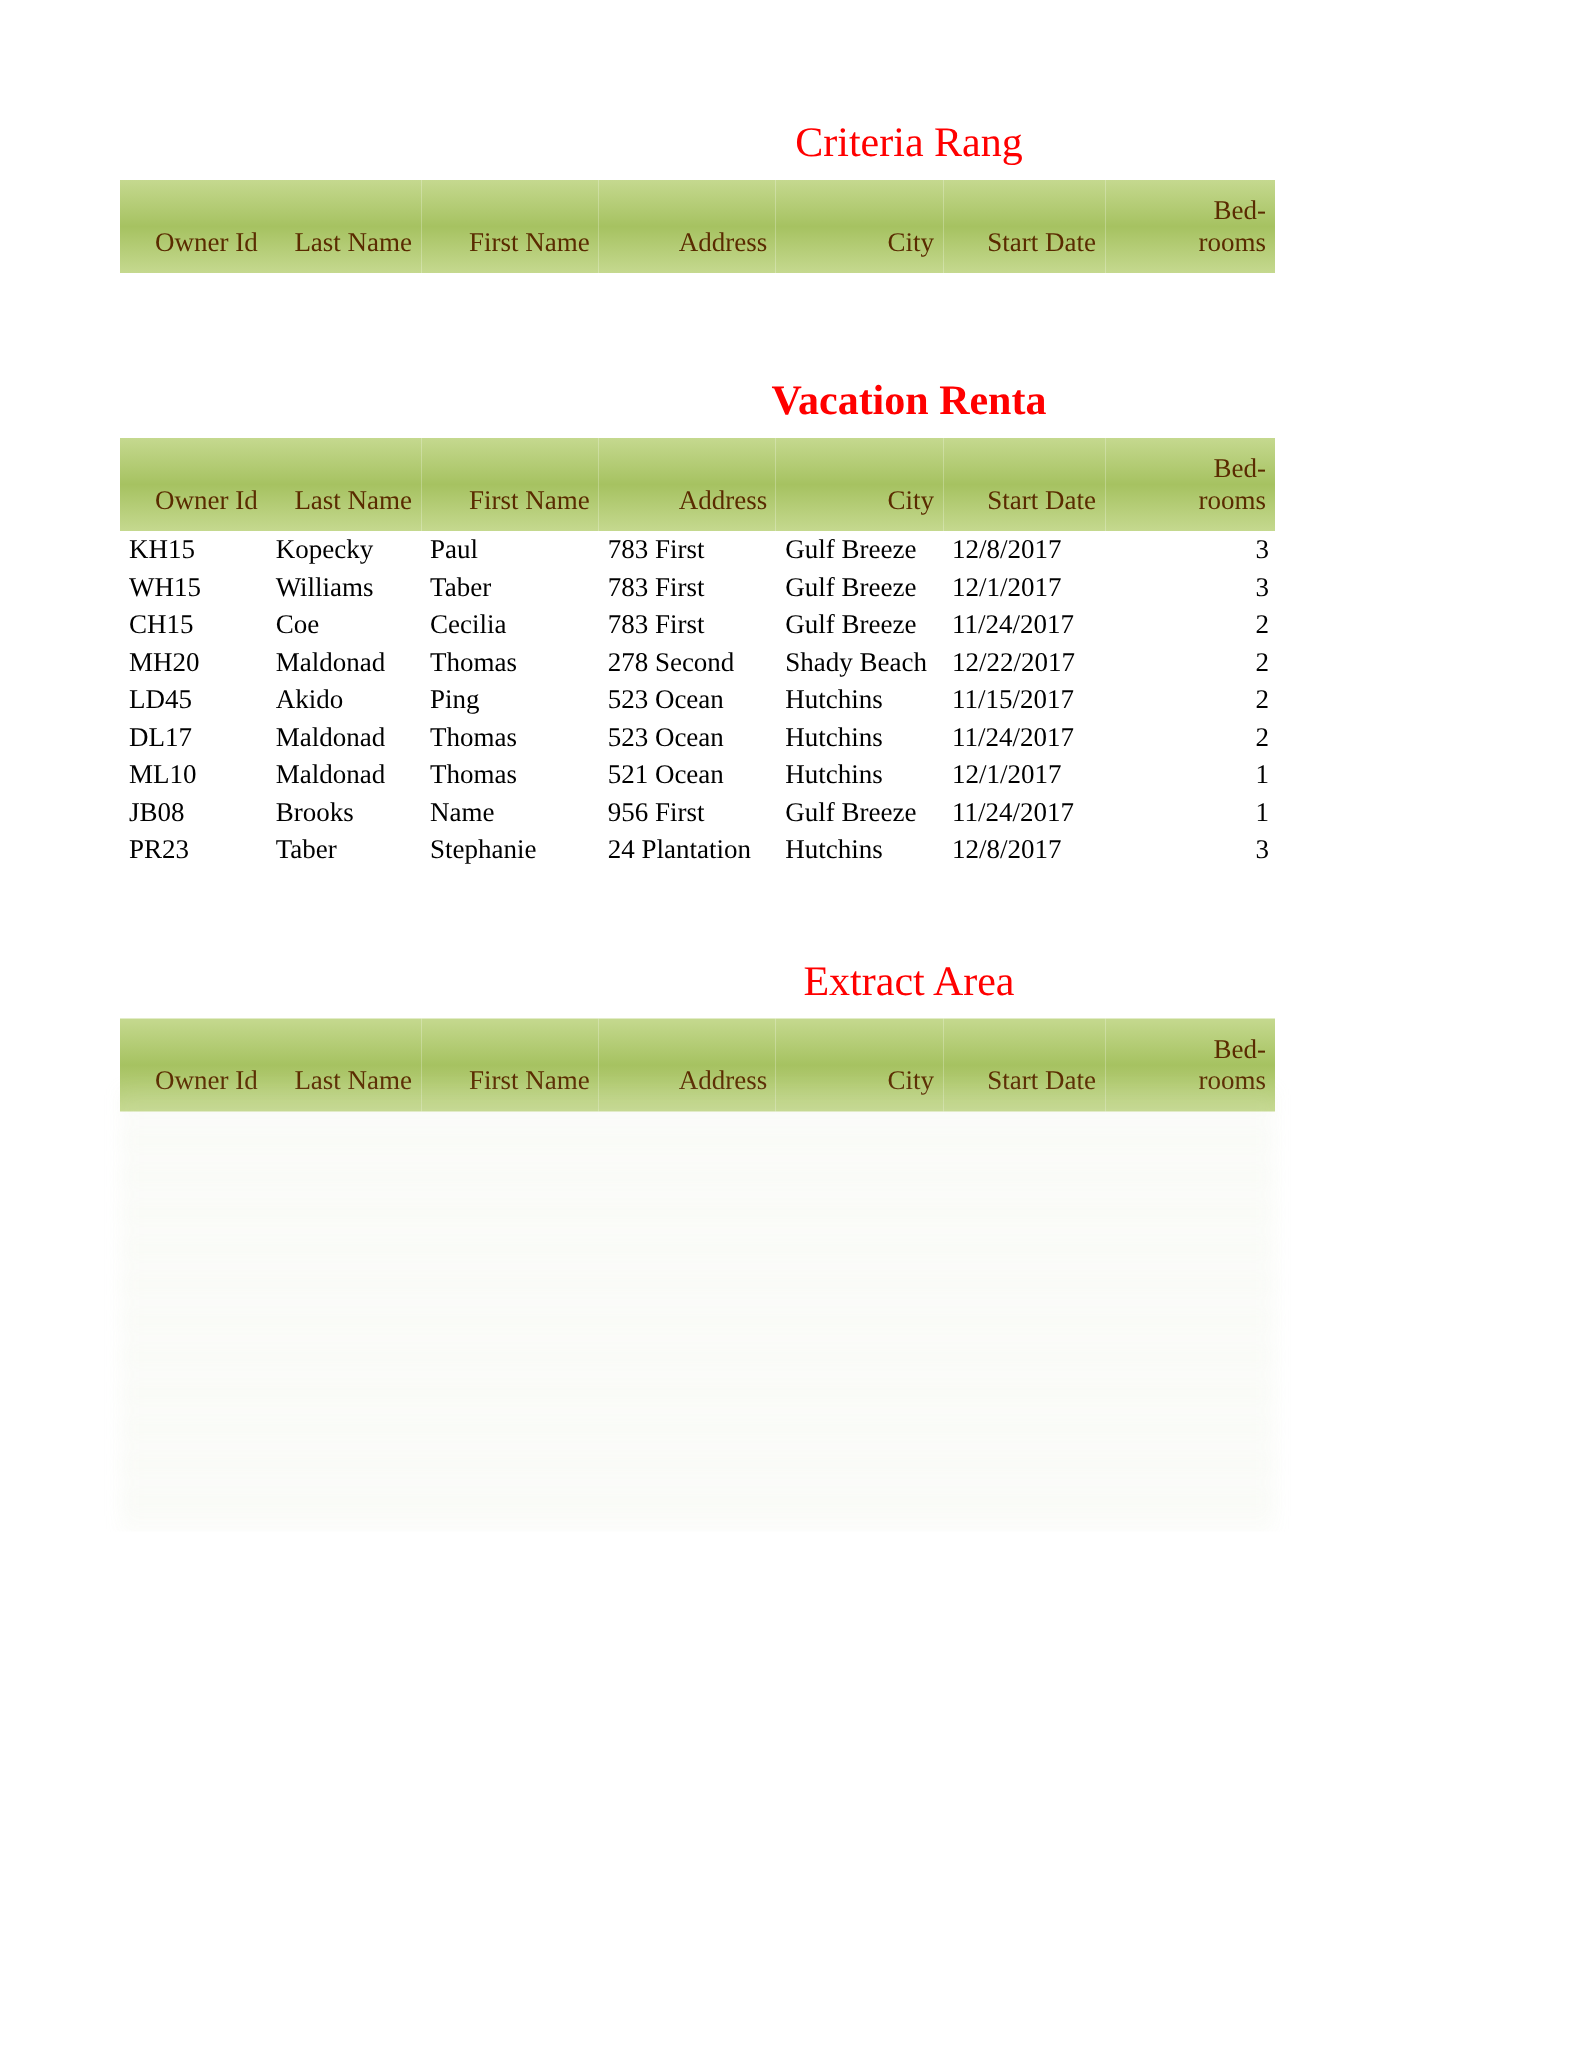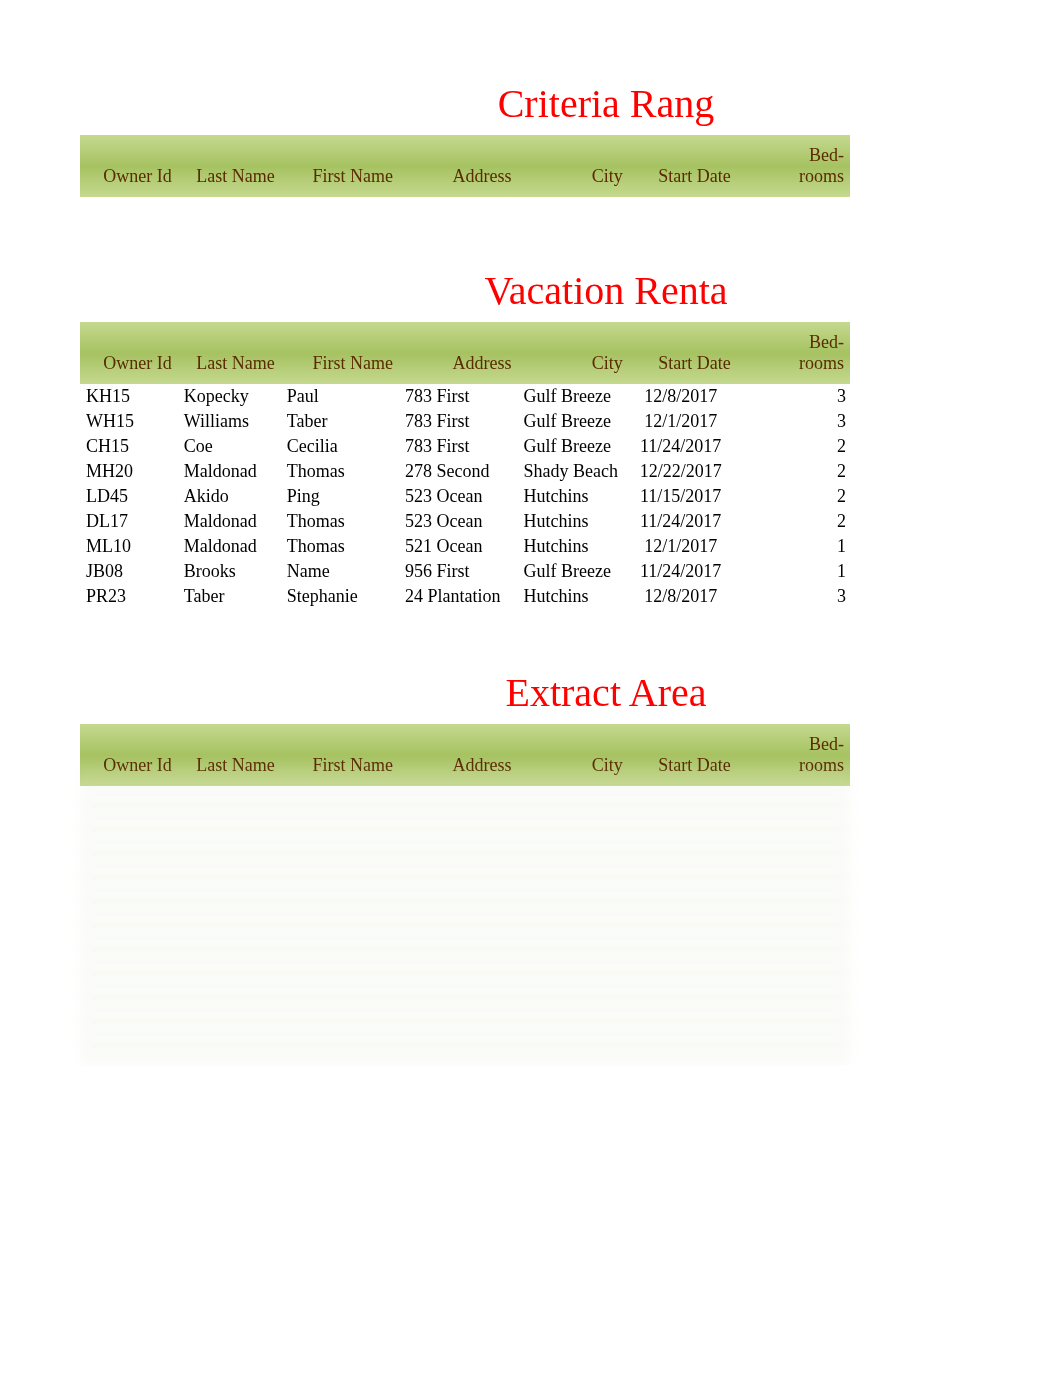--- a/index.html
+++ b/index.html
@@ -7,21 +7,21 @@
     padding: 0;
     background: #ffffff;
     font-family: "Times New Roman", Times, serif;
     width: 1062px;
   }
   .page {
     padding: 80px 50px 0 80px;
   }
   .section-title {
     color: #ff0000;
-    font-size: 40px;
+    font-size: 28px;
     font-weight: normal;
     text-align: center;
     margin: 0 0 8px 0;
     padding-left: 120px;
     font-family: "Times New Roman", Times, serif;
   }
   .table-wrap {
     position: relative;
     margin-bottom: 60px;
   }
@@ -44,21 +44,21 @@
   td {
     padding: 2px 6px 2px 6px;
     color: #000;
     border: none;
   }
   .num {
     text-align: right;
     padding-right: 4px;
   }
   .date {
-    text-align: center;
+    text-align: left;
     padding-right: 10px;
   }
   .col-owner { width: 95px; }
   .col-last  { width: 100px; }
   .col-first { width: 115px; }
   .col-addr  { width: 115px; }
   .col-city  { width: 108px; }
   .col-start { width: 105px; }
   .col-bed   { width: 110px; }
   .blur-body td {
@@ -74,21 +74,21 @@
     background: repeating-linear-gradient(
       to bottom,
       rgba(255,255,255,0) 0px,
       rgba(255,255,255,0) 3px,
       rgba(210,220,190,0.18) 3px,
       rgba(210,220,190,0.18) 24px
     );
     filter: blur(6px);
     opacity: 0.7;
   }
-  .section-2 .section-title { margin-top: 70px; }
+  .section-2 .section-title { margin-top: 70px; font-weight: bold; }
   .section-3 .section-title { margin-top: 20px; }
 </style>
 </head>
 <body>
 
 <div class="page">
 
   <div class="section section-1">
     <h1 class="section-title">Criteria Rang</h1>
     <div class="table-wrap">

